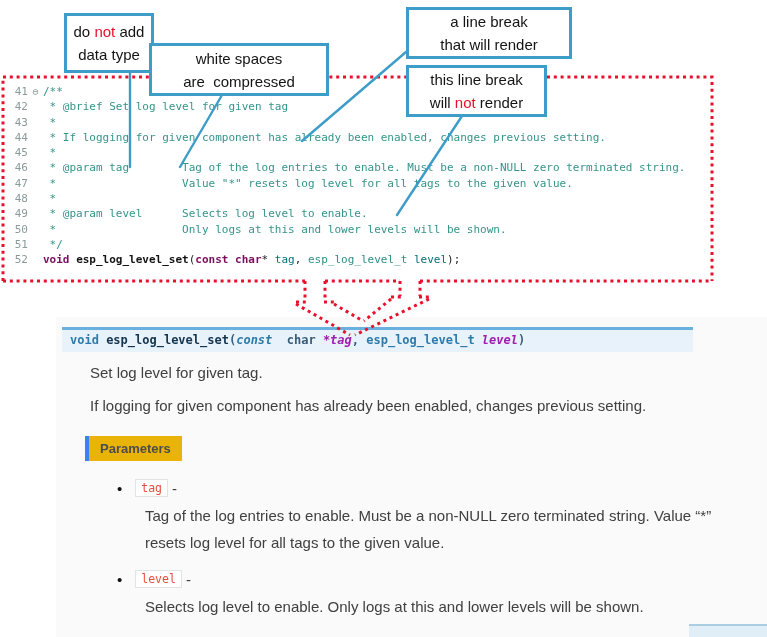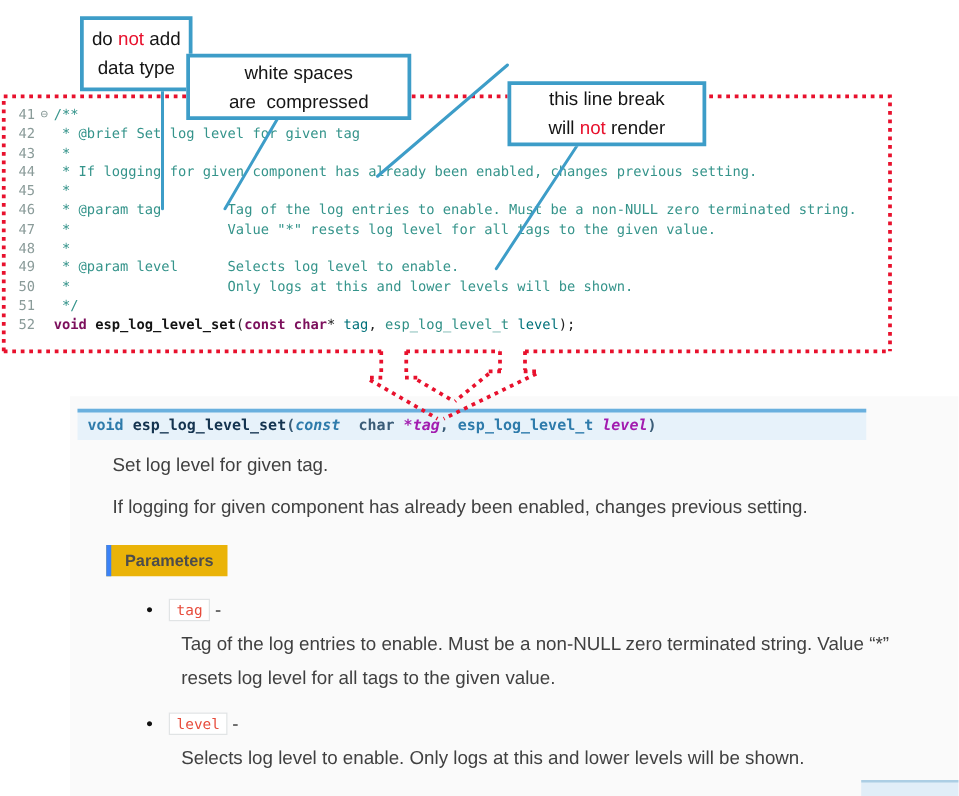--- a/index.html
+++ b/index.html
@@ -8,21 +8,21 @@
 
   
   .callout{position:absolute;background:#fff;border:3px solid var(--blue,#3d9dc8);
            display:flex;flex-direction:column;justify-content:center;align-items:center;
            text-align:center;font-size:15px;color:#141414;z-index:6;box-sizing:border-box;}
   .co-line{line-height:23px;white-space:pre;}
   .red-word{color:var(--red,#e8112d);}
   #co1{left:64px;top:13px;width:90px;height:60px;}
   #co2{left:149px;top:43px;width:180px;height:53px;}
   #co3{left:406px;top:7px;width:166px;height:52px;}
-  #co4{left:406px;top:65px;width:159px;height:52px;}
+  #co4{left:406px;top:65px;width:141px;height:52px;}
 
   
   #code-lines{position:absolute;left:8px;top:84px;z-index:1;
               font-family:"DejaVu Sans Mono",monospace;font-size:11px;line-height:15.3px;}
   .crow{display:flex;height:15.3px;white-space:pre;}
   .gut{width:20px;text-align:right;color:#8a9b99;}
   .fold{width:15px;text-align:center;color:#8a9b99;font-size:10px;}
   .tk-cmt{color:var(--comment-teal,#35948b);}
   .tk-kw{color:var(--keyword-purple,#7c0f5c);font-weight:bold;}
   .tk-fn{color:#141414;font-weight:bold;}
@@ -141,18 +141,22 @@
   </svg>
 
   <div class="callout" id="co1">
       <div class="co-line"><span>do </span><span class="red-word">not</span><span> add</span></div>
       <div class="co-line"><span>data type</span></div>
     </div>
   <div class="callout" id="co2">
       <div class="co-line"><span>white spaces</span></div>
       <div class="co-line"><span>are  compressed</span></div>
     </div>
+  <div class="callout" id="co3">
+      <div class="co-line"><span>a line break</span></div>
+      <div class="co-line"><span>that will render</span></div>
+    </div>
   <div class="callout" id="co4">
       <div class="co-line"><span>this line break</span></div>
       <div class="co-line"><span>will </span><span class="red-word">not</span><span> render</span></div>
     </div>
 
 </div>
 
 </body></html>

